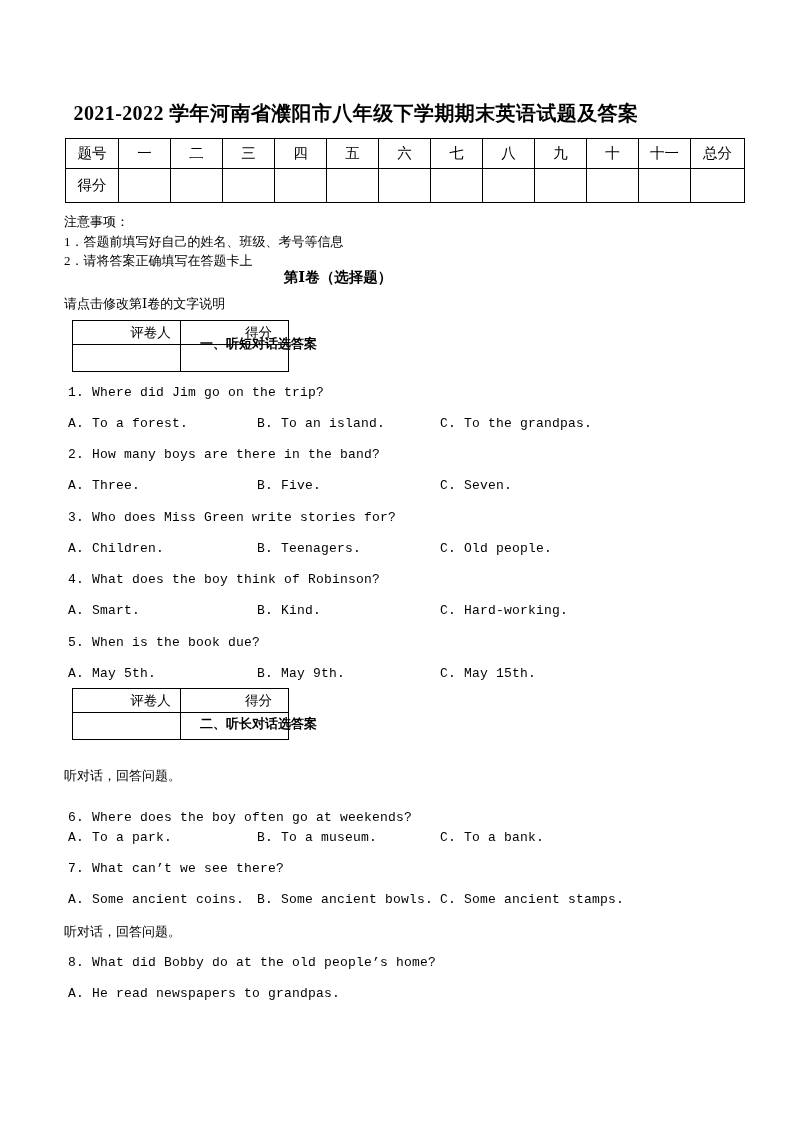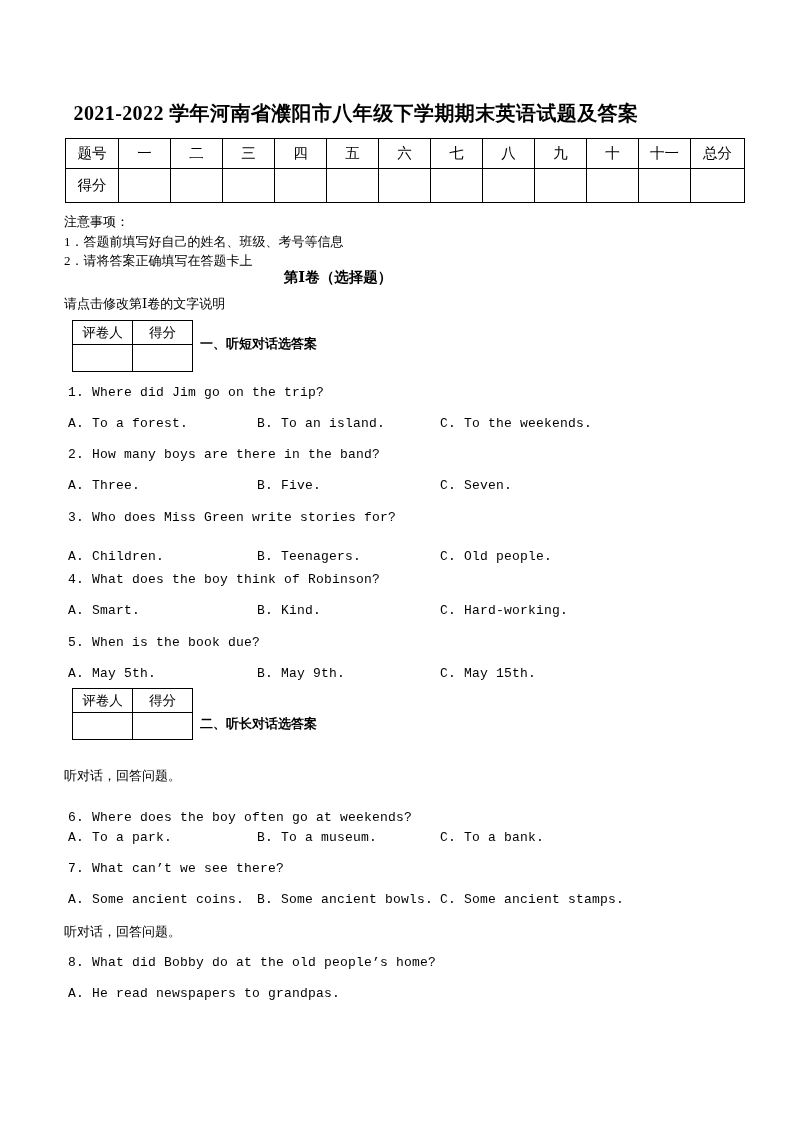--- a/index.html
+++ b/index.html
@@ -101,21 +101,21 @@
   }
   .grader-table td {
     border: 1px solid #000000;
     text-align: center;
     vertical-align: middle;
     width: 59px;
     font-size: 13.5px;
     font-family: "Liberation Serif", "DejaVu Serif", serif;
     padding: 0;
   }
-  .grader-table tr.g-head td { height: 23px; }
+  .grader-table tr.g-head td { height: 23px; padding-left: 48px; }
   .grader-table tr.g-blank td { height: 26px; }
 
   .section-heading {
     position: absolute;
     font-weight: bold;
     font-size: 13px;
     font-family: "Liberation Serif", "DejaVu Serif", serif;
     white-space: nowrap;
   }
 
@@ -234,32 +234,32 @@
       <td></td>
     </tr>
   </tbody>
     </table>
   <div class="section-heading" style="left:200px; top:335px;">一、听短对话选答案</div>
 
   <div class="qline" style="top:385px;">1. Where did Jim go on the trip?</div>
   <div class="opt-row" style="top:416px;">
     <span class="opt opt-a">A. To a forest.</span>
     <span class="opt opt-b">B. To an island.</span>
-    <span class="opt opt-c">C. To the weekends.</span>
+    <span class="opt opt-c">C. To the grandpas.</span>
   </div>
 
   <div class="qline" style="top:447px;">2. How many boys are there in the band?</div>
   <div class="opt-row" style="top:478px;">
     <span class="opt opt-a">A. Three.</span>
     <span class="opt opt-b">B. Five.</span>
     <span class="opt opt-c">C. Seven.</span>
   </div>
 
   <div class="qline" style="top:510px;">3. Who does Miss Green write stories for?</div>
-  <div class="opt-row" style="top:541px;margin-top:8px;">
+  <div class="opt-row" style="top:541px;">
     <span class="opt opt-a">A. Children.</span>
     <span class="opt opt-b">B. Teenagers.</span>
     <span class="opt opt-c">C. Old people.</span>
   </div>
 
   <div class="qline" style="top:572px;">4. What does the boy think of Robinson?</div>
   <div class="opt-row" style="top:603px;">
     <span class="opt opt-a">A. Smart.</span>
     <span class="opt opt-b">B. Kind.</span>
     <span class="opt opt-c">C. Hard-working.</span>

